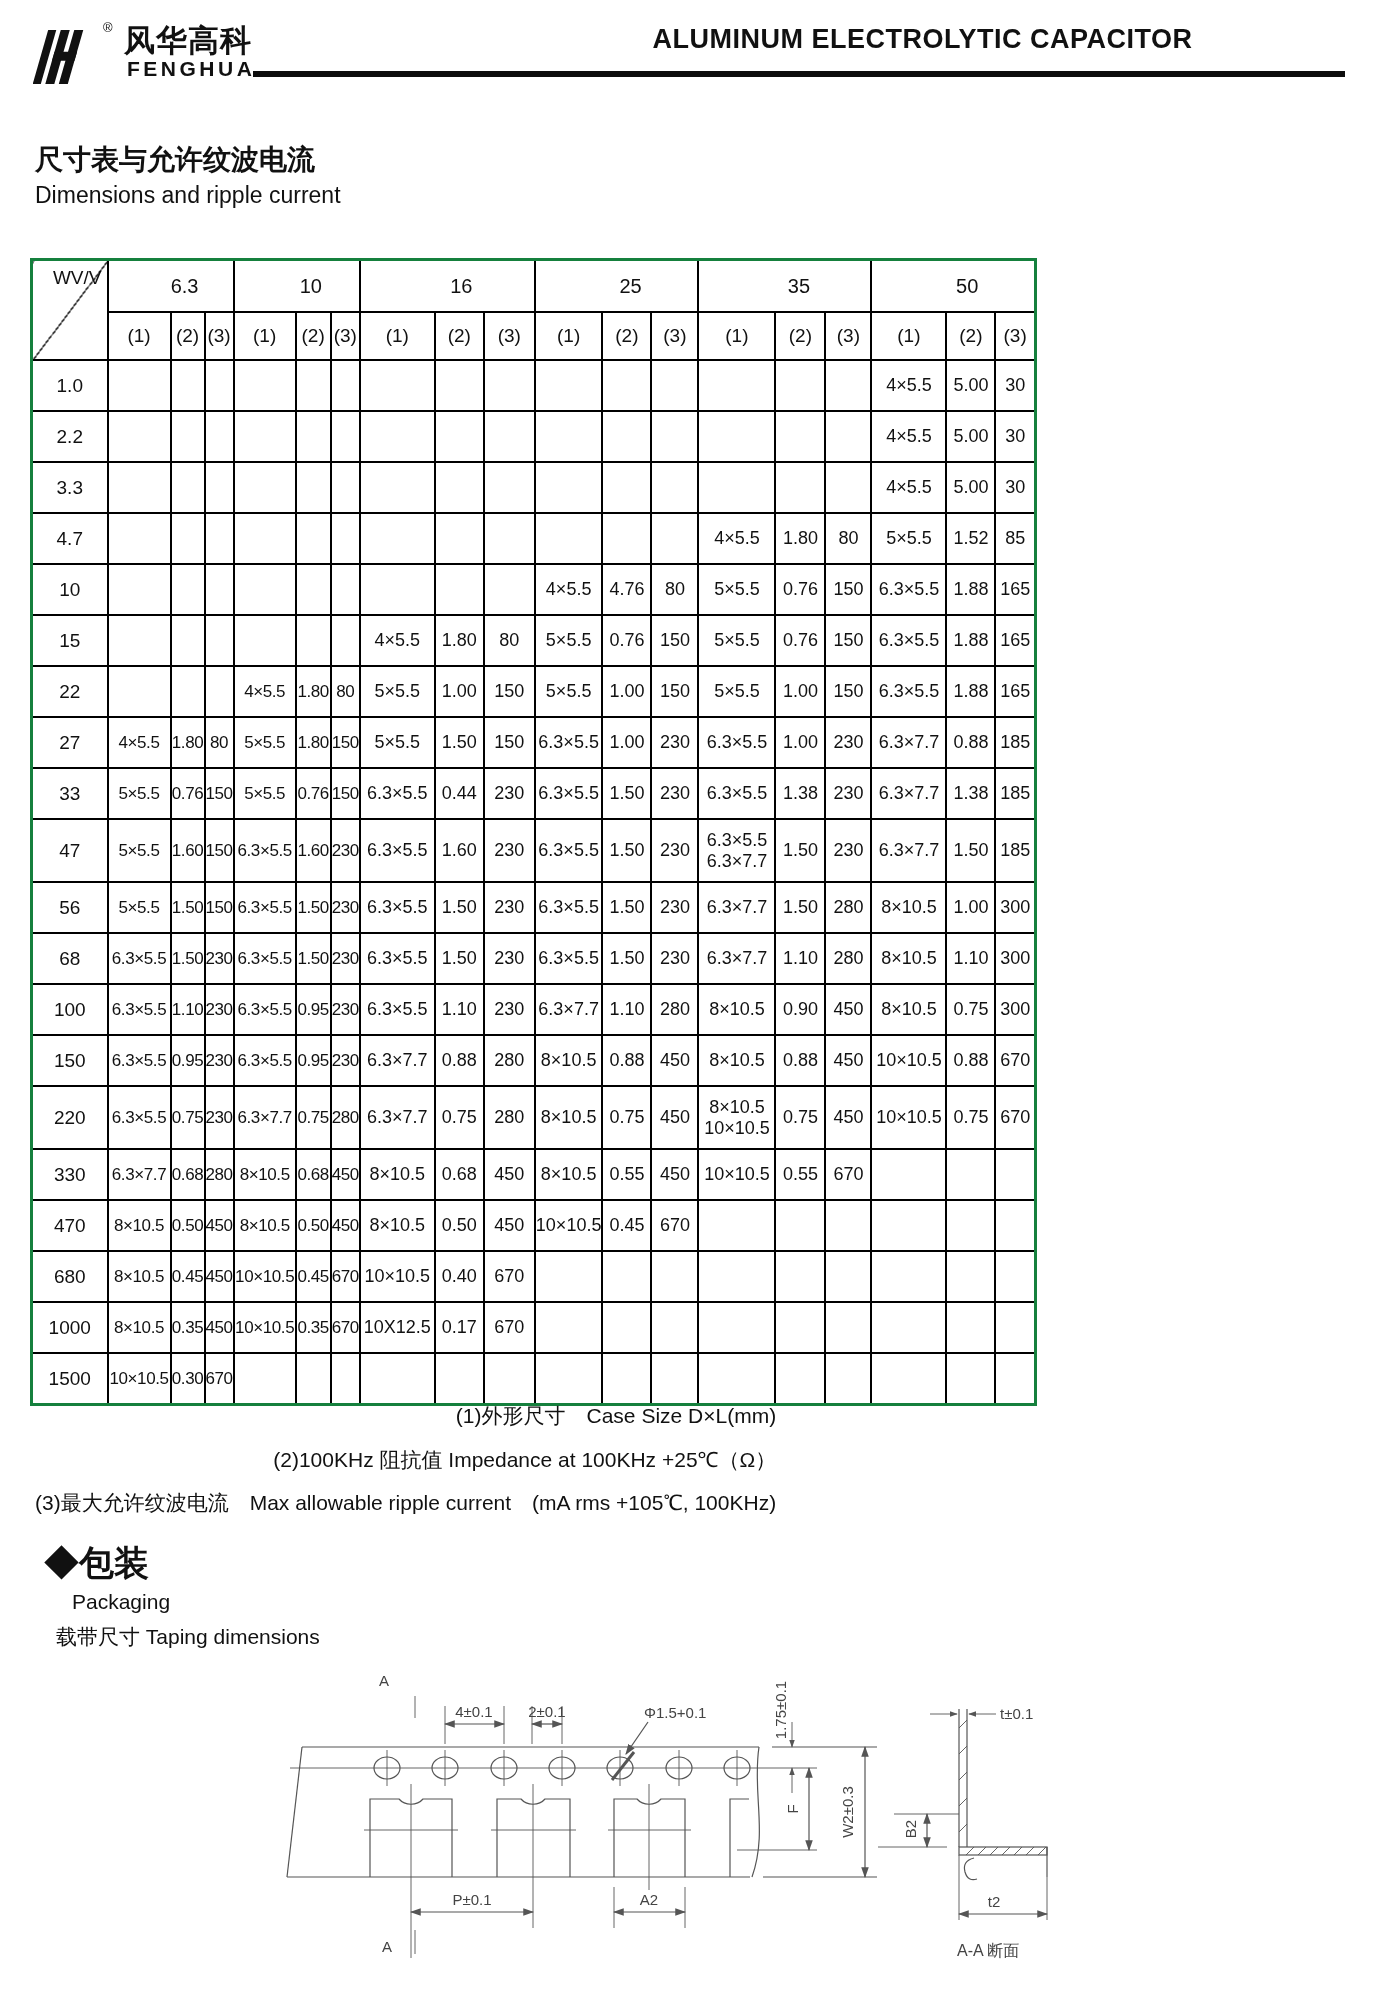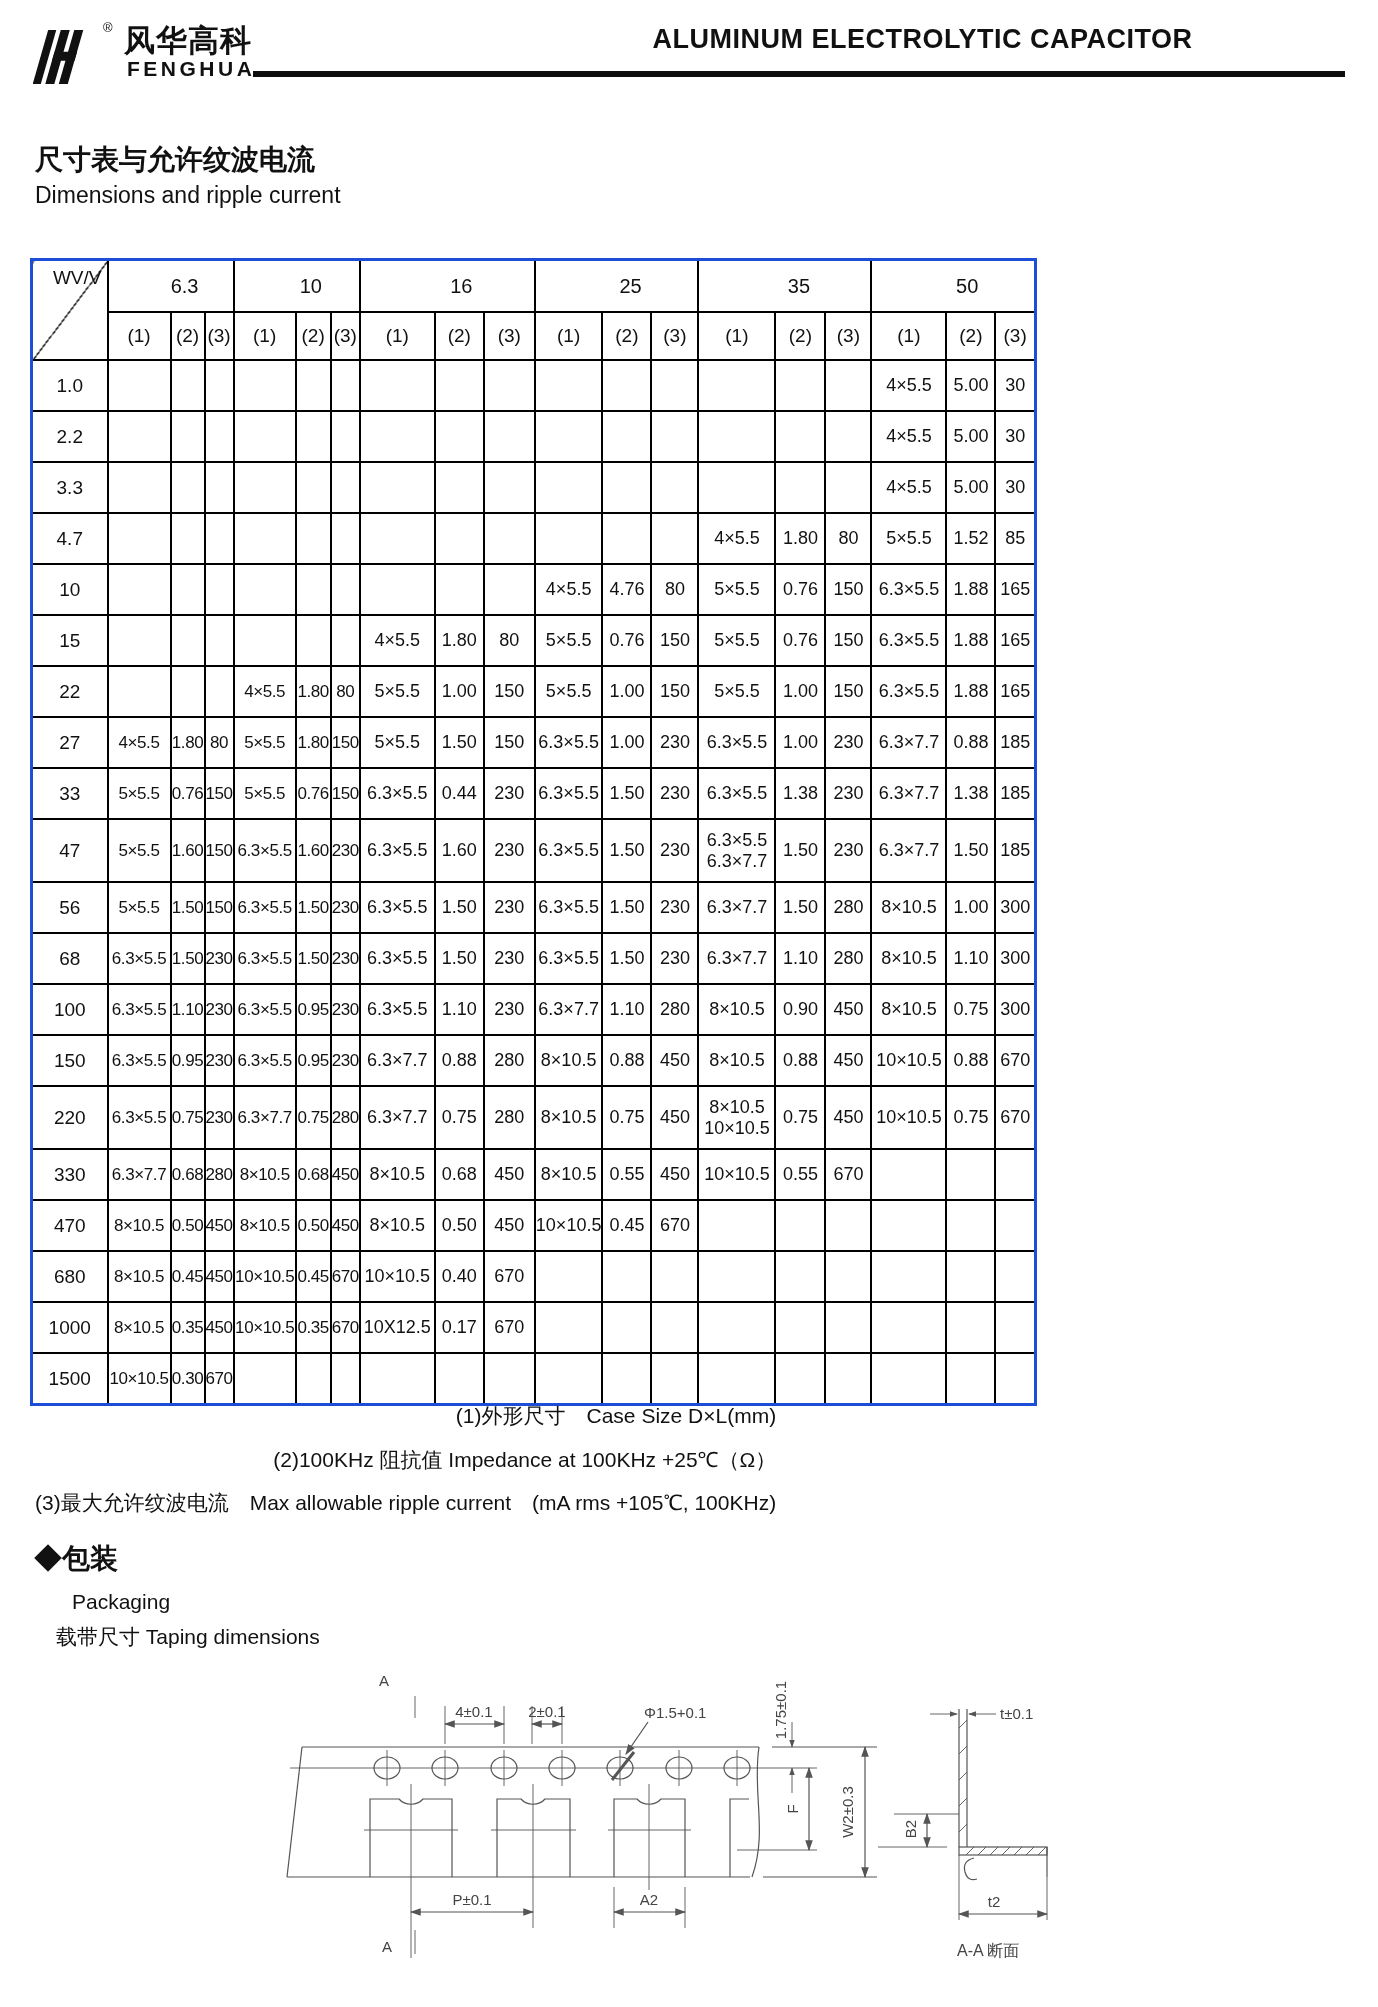--- a/index.html
+++ b/index.html
@@ -11,36 +11,36 @@
   .reg-mark{left:103px;top:20px;font-size:13px;}
   .logo-cn{left:124px;top:20px;font-size:31px;font-weight:bold;letter-spacing:1px;}
   .logo-en{left:127px;top:57px;font-size:21px;font-weight:bold;letter-spacing:3.5px;text-align:center;}
   .doc-title{left:500px;top:24px;width:845px;text-align:center;font-size:27px;font-weight:bold;letter-spacing:.5px;}
   .header-rule{left:253px;top:71px;width:1092px;height:6px;background:#0d0d0d;}
   
   .sec-title-cn{left:35px;top:141px;font-size:28px;font-weight:bold;}
   .sec-title-en{left:35px;top:182px;font-size:23px;}
   
   .tbl-wrap{left:30px;top:258px;}
-  table{border-collapse:collapse;table-layout:fixed;border:3px solid #1d4ed8;}
+  table{border-collapse:collapse;table-layout:fixed;border:3px solid #15803d;}
   td{border:2px solid #000;text-align:center;vertical-align:middle;font-size:18px;
      padding:0;height:49px;line-height:1.12;white-space:pre-line;overflow:hidden;}
   td.vh{height:50px;font-size:20px;padding-left:28px;}
   td.sh{height:46px;font-size:19px;}
   td.cap{font-size:19px;}
   td.sm{font-size:17px;letter-spacing:-.4px;}
   tr.tall td{height:61px;}
   td.corner{position:relative;
     background-image:linear-gradient(to bottom right,transparent 49.5%,#000 49.5%,#000 50.5%,transparent 50.5%);}
   .wvv{position:absolute;top:6px;right:5px;font-size:19px;}
   
   .notes{left:35px;top:1402px;font-size:21px;}
   .notes div{margin-bottom:15px;text-align:right;}
   
-  .pkg-heading{left:34px;top:1540px;font-size:28px;font-weight:bold;}
+  .pkg-heading{left:44px;top:1540px;font-size:35px;font-weight:bold;}
   .pkg-sub{left:72px;top:1590px;font-size:21px;}
   .pkg-caption{left:56px;top:1623px;font-size:21px;}
   .drawing{left:282px;top:1662px;}
   .drawing text{font-family:"Liberation Sans", sans-serif;}
 </style>
 </head>
 <body>
 
 <div class="page">
 

